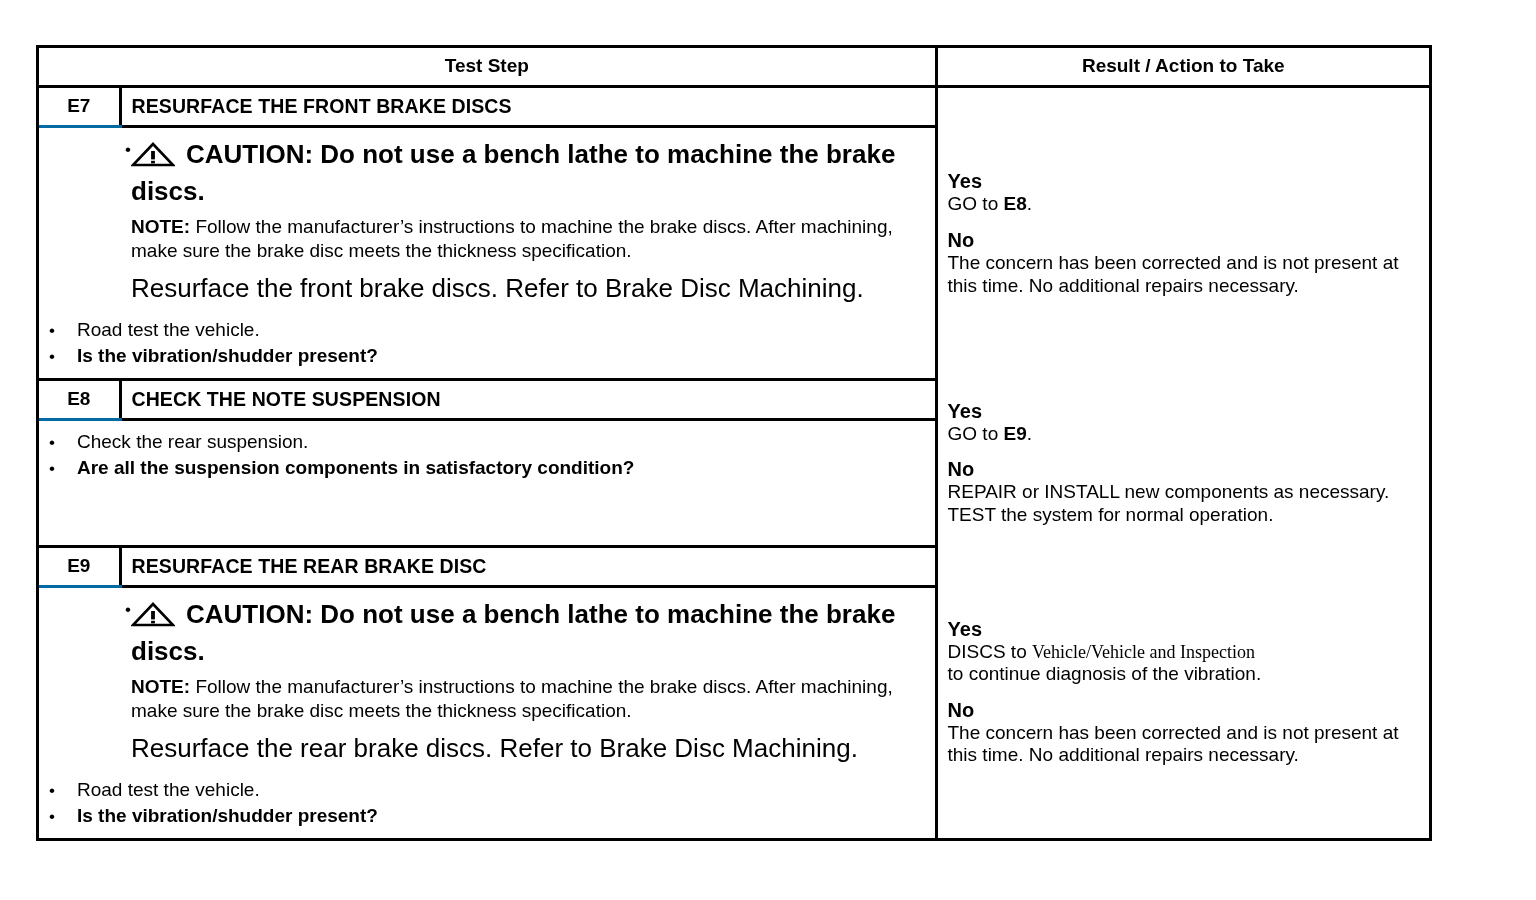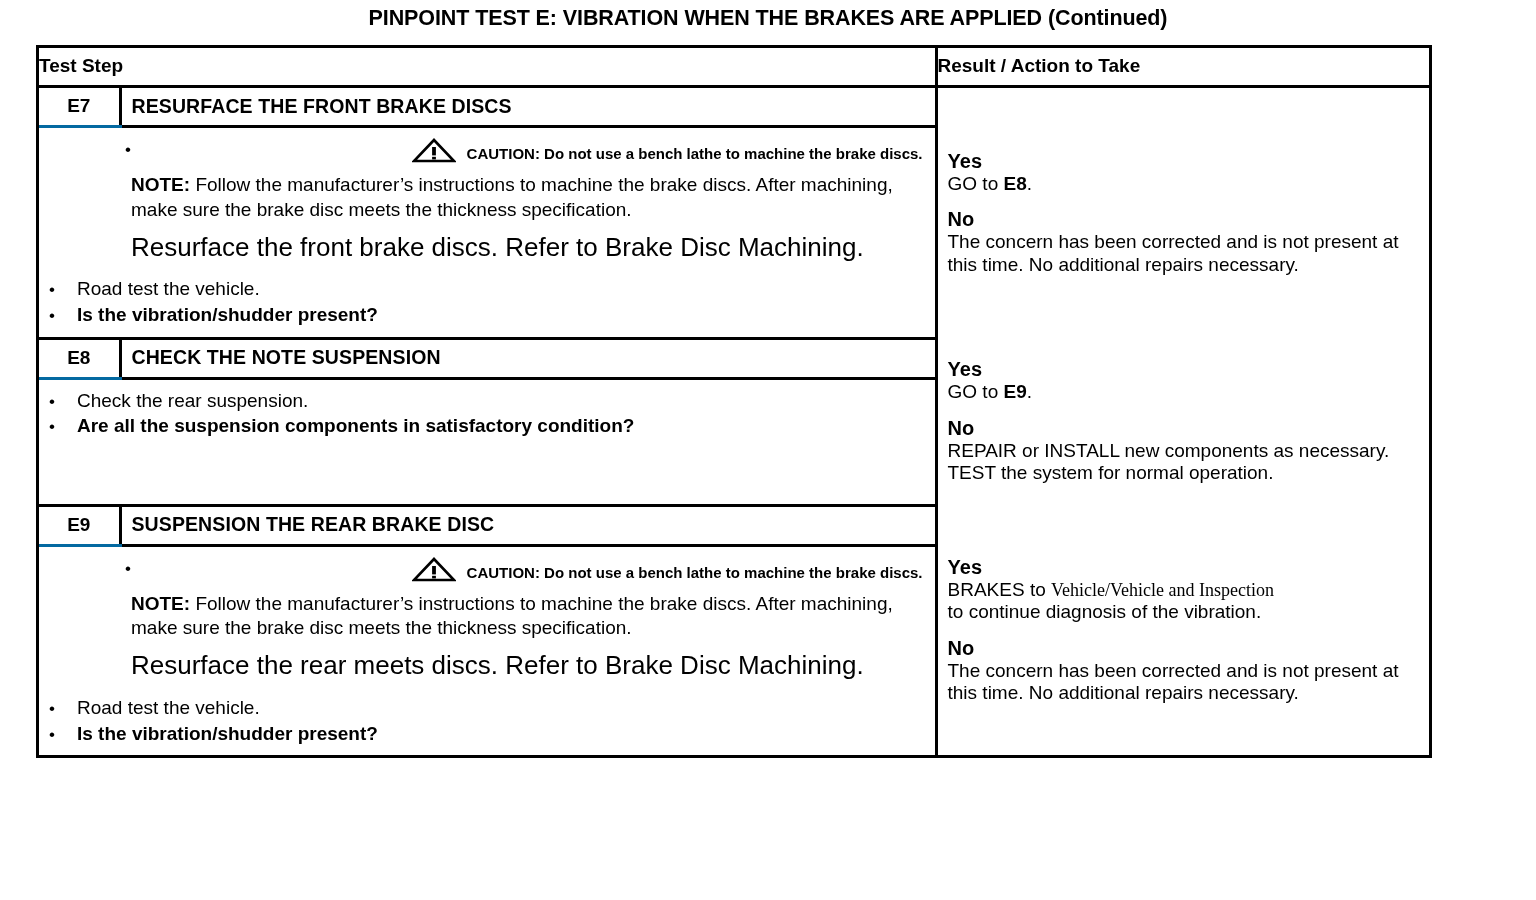--- a/index.html
+++ b/index.html
@@ -49,20 +49,21 @@
     table-layout: fixed;
     width: 100%;
   }
   col.c-id    { width: 81px;  }
   col.c-step  { width: 816px; }
   col.c-res   { width: 493px; }
 
   
   .hdr-cell {
     border-bottom: 3px solid #000;
+    text-align: center;
     font-size: 19px;
     font-weight: bold;
     padding: 7px 0 8px 0;
     vertical-align: middle;
   }
   .hdr-step { }
   .hdr-res  { border-left: 3px solid #000; margin-top: 47px; }
 
   
   .idcell {
@@ -121,23 +122,22 @@
     padding-top: 1px;
   }
   .bul-mark.indent-lg {
     width: 92px;
     padding-right: 0;
   }
   .bul-body { flex: 1 1 auto; min-width: 0; }
 
   .caution-line {
     font-weight: bold;
-    font-size: 15px;
+    font-size: 26px;
     line-height: 1.28;
-    text-align: right;
   }
   .warn-icon {
     display: inline-block;
     vertical-align: -4px;
     margin-right: 11px;
   }
   .note-blk {
     margin-top: 6px;
     font-size: 19px;
     line-height: 1.28;
@@ -165,21 +165,20 @@
     font-size: 19px;
     line-height: 1.19;
   }
   .res-gap { height: 13px; }
 </style>
 </head>
 <body>
 
 <div class="page">
 
-  <div class="doc-title">PINPOINT TEST  E: VIBRATION WHEN THE BRAKES ARE APPLIED (Continued)</div>
 
   <div class="tbl">
     <table>
       <colgroup>
         <col class="c-id">
           <col class="c-step">
           <col class="c-res">
       </colgroup>
       <tbody>
 
@@ -258,24 +257,24 @@
               <div class="bul">
                 <span class="bul-mark">•</span>
                 <span class="bul-body b" style="max-width:660px;">Are all the suspension components in satisfactory condition?</span>
               </div>
             </div>
           </td>
         </tr>
 
         <tr>
           <td class="idcell">E9</td>
-          <td class="titlecell">SUSPENSION THE REAR BRAKE DISC</td>
+          <td class="titlecell">RESURFACE THE REAR BRAKE DISC</td>
           <td class="rescell" rowspan="2">
             <div class="res-head">Yes</div>
-            <div class="res-body"><span>BRAKES to </span><span class="serif-ref">Vehicle/Vehicle and Inspection</span></div>
+            <div class="res-body"><span>DISCS to </span><span class="serif-ref">Vehicle/Vehicle and Inspection</span></div>
             <div class="res-body">to continue diagnosis of the vibration.</div>
             <div class="res-gap"></div>
             <div class="res-head">No</div>
             <div class="res-body">The concern has been corrected and is not present at this time. No additional repairs necessary.</div>
           </td>
         </tr>
 
         <tr>
           <td class="bodycell" colspan="2">
             <div class="steps">
@@ -285,21 +284,21 @@
                   <div class="caution-line">
                     <span class="warn-icon">
                       <svg width="44" height="25" viewBox="0 0 44 25" aria-hidden="true">
                         <polygon points="22,2 42,23 2,23" fill="none" stroke="#000" stroke-width="2.6" stroke-linejoin="miter"></polygon>
                         <rect x="20.1" y="9" width="3.8" height="8.4" fill="#000"></rect>
                         <rect x="20.1" y="18.8" width="3.8" height="2.6" fill="#000"></rect>
                       </svg>
                     </span><span>CAUTION:</span> <span>Do not use a bench lathe to machine the brake discs.</span>
                   </div>
                   <div class="note-blk"><b>NOTE:</b> <span>Follow the manufacturer’s instructions to machine the brake discs. After machining, make sure the brake disc meets the thickness specification.</span></div>
-                  <div class="plain-line">Resurface the rear meets discs. Refer to Brake Disc Machining.</div>
+                  <div class="plain-line">Resurface the rear brake discs. Refer to Brake Disc Machining.</div>
                 </span>
               </div>
 
               <div class="gap-md"></div>
 
               <div class="bul">
                 <span class="bul-mark">•</span>
                 <span class="bul-body">Road test the vehicle.</span>
               </div>
               <div class="gap-sm"></div>

